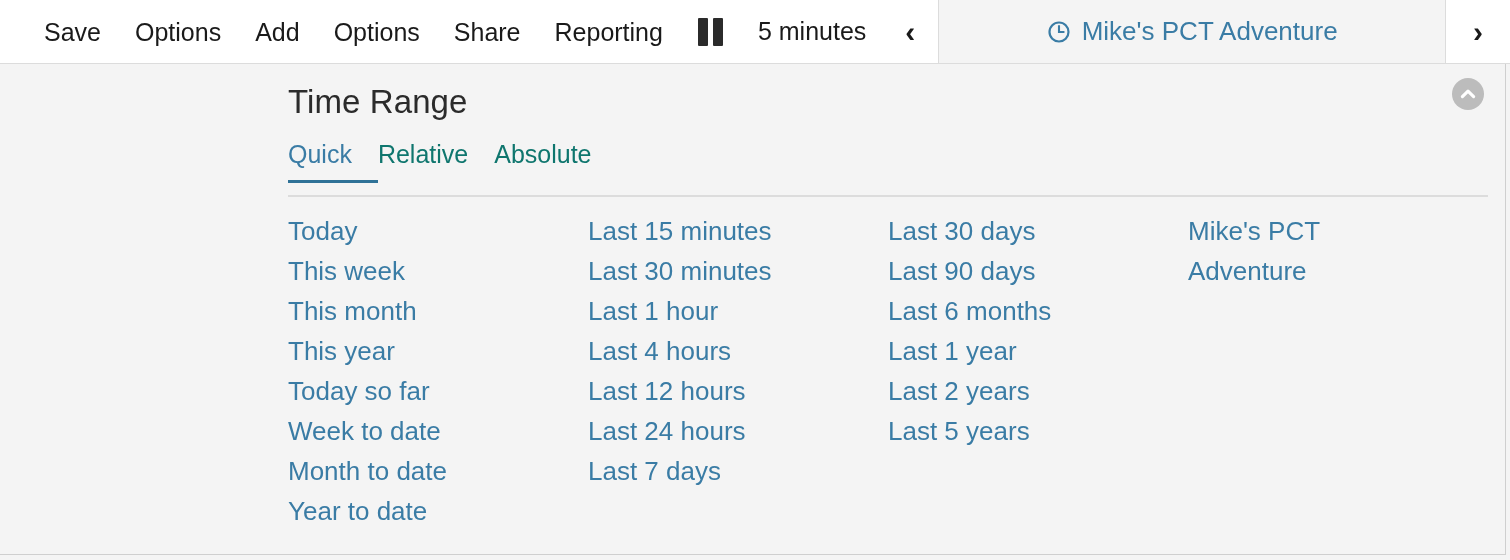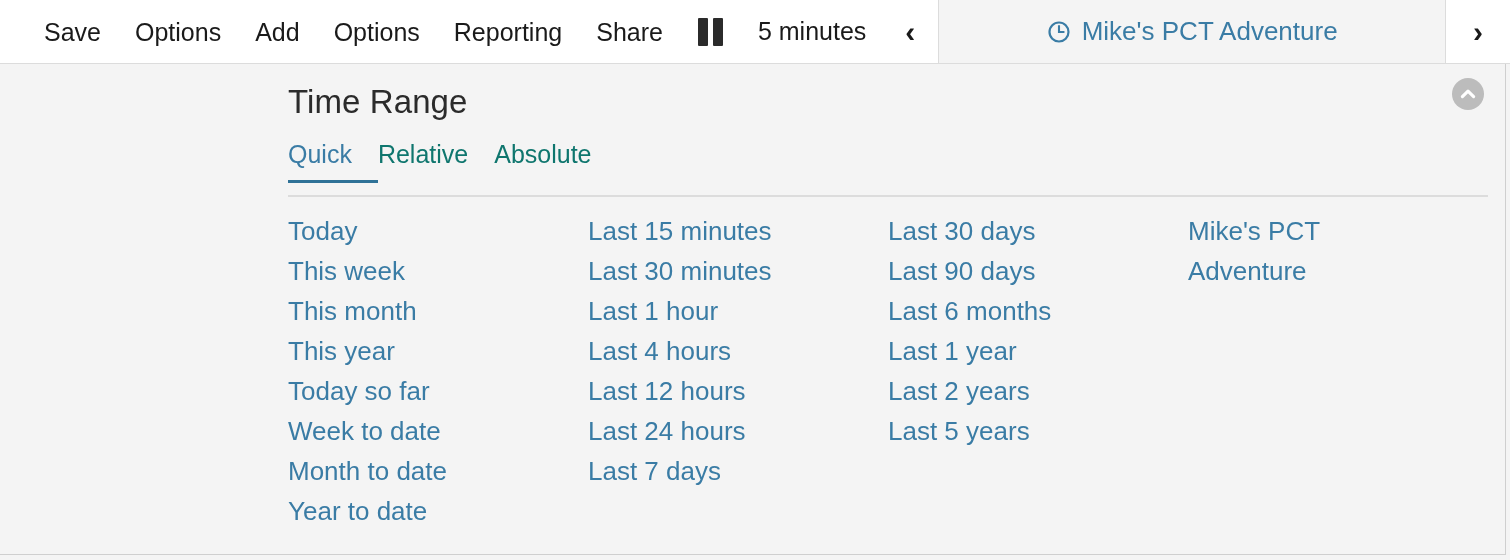--- a/index.html
+++ b/index.html
@@ -238,22 +238,22 @@
 </head>
 <body>
 
 <div id="toolbar">
 
   <div class="tb-actions">
     <div class="tb-item first">Save</div>
     <div class="tb-item">Options</div>
     <div class="tb-item">Add</div>
     <div class="tb-item">Options</div>
+    <div class="tb-item">Share</div>
     <div class="tb-item">Reporting</div>
-    <div class="tb-item">Share</div>
   </div>
 
   <div class="tb-icon-btn">
     <span class="pause-icon">
       <i class="b1"></i>
         <i class="b2"></i>
     </span>
   </div>
 
   <div class="tb-interval">5 minutes</div>

